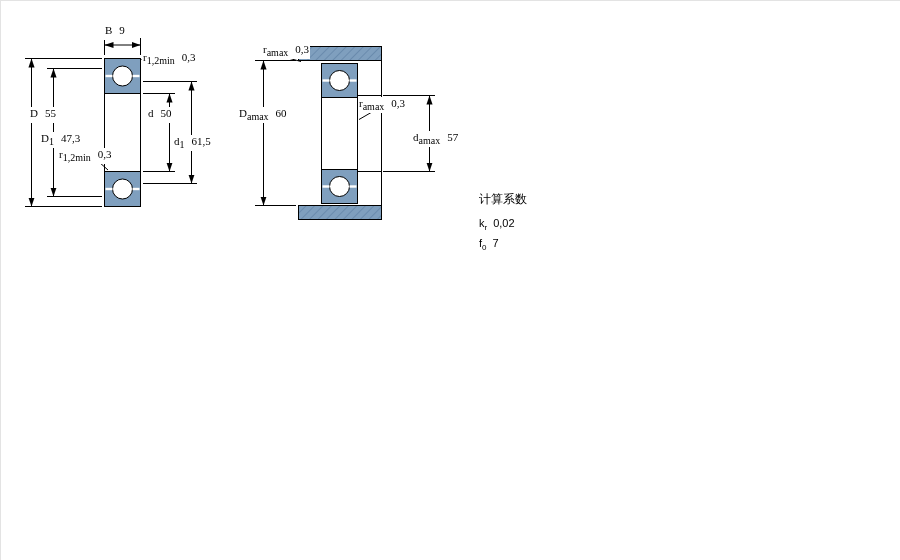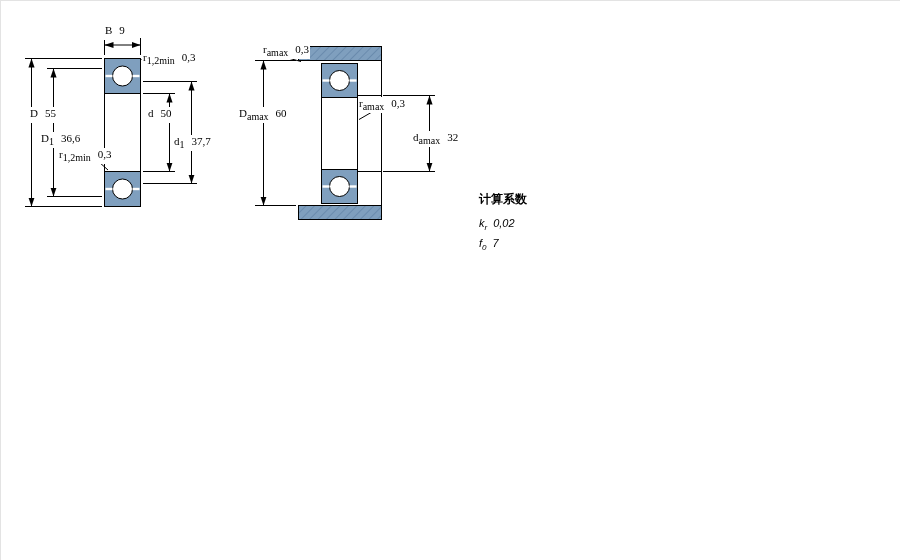--- a/index.html
+++ b/index.html
@@ -9,22 +9,22 @@
     font-family: "Liberation Sans", sans-serif; color: #000;
   }
   .stage svg { position: absolute; left: 0; top: 0; z-index: 1; }
   .dim {
     position: absolute; z-index: 2; font-size: 11px; line-height: 1.15;
     white-space: nowrap; background: #fff; padding: 0 1px; font-family: Liberation Serif, serif;
   }
   .dim sub { font-size: 10px; }
   .dim .val { margin-left: 7px; }
   .factors { position: absolute; left: 478px; top: 190px; z-index: 2; }
-  .factors .title { font-size: 12px; font-weight: bold; margin-bottom: 9px; }
-  .factors .frow { font-size: 11px; margin-bottom: 5px; font-style: italic; }
+  .factors .title { font-size: 12px; font-weight: normal; margin-bottom: 9px; }
+  .factors .frow { font-size: 11px; margin-bottom: 5px; }
   .factors sub { font-size: 8px; }
   .factors .val { margin-left: 6px; }
 </style>
 </head>
 <body>
 
 <div class="stage">
 
   <svg width="900" height="560" viewBox="0 0 900 560">
     <defs>
@@ -117,49 +117,49 @@
 
   <div class="dim" style="left:141px; top:50px">
     <span>r</span><sub>1,2min</sub><span class="val">0,3</span>
   </div>
 
   <div class="dim" style="left:28px; top:106px">
     <span>D</span><sub></sub><span class="val">55</span>
   </div>
 
   <div class="dim" style="left:39px; top:131px">
-    <span>D</span><sub>1</sub><span class="val">36,6</span>
+    <span>D</span><sub>1</sub><span class="val">47,3</span>
   </div>
 
   <div class="dim" style="left:146px; top:106px">
     <span>d</span><sub></sub><span class="val">50</span>
   </div>
 
   <div class="dim" style="left:172px; top:134px">
-    <span>d</span><sub>1</sub><span class="val">37,7</span>
+    <span>d</span><sub>1</sub><span class="val">61,5</span>
   </div>
 
   <div class="dim" style="left:57px; top:147px">
     <span>r</span><sub>1,2min</sub><span class="val">0,3</span>
   </div>
 
   <div class="dim" style="left:261px; top:42px">
     <span>r</span><sub>amax</sub><span class="val">0,3</span>
   </div>
 
   <div class="dim" style="left:237px; top:106px">
     <span>D</span><sub>amax</sub><span class="val">60</span>
   </div>
 
   <div class="dim" style="left:357px; top:96px">
     <span>r</span><sub>amax</sub><span class="val">0,3</span>
   </div>
 
   <div class="dim" style="left:411px; top:130px">
-    <span>d</span><sub>amax</sub><span class="val">32</span>
+    <span>d</span><sub>amax</sub><span class="val">57</span>
   </div>
 
   <div class="factors">
     <div class="title">计算系数</div>
     <div class="frow">
       <span>k</span><sub>r</sub><span class="val">0,02</span>
     </div>
     <div class="frow">
       <span>f</span><sub>0</sub><span class="val">7</span>
     </div>

